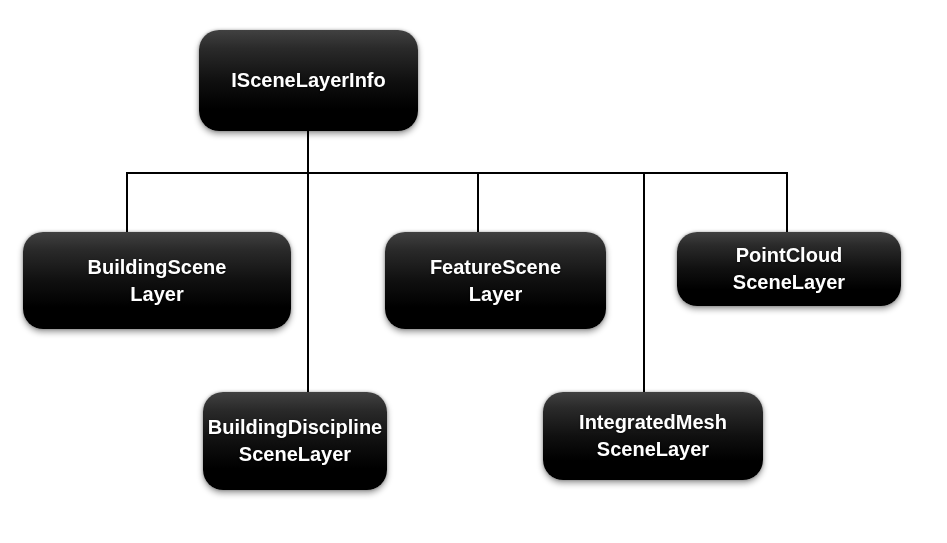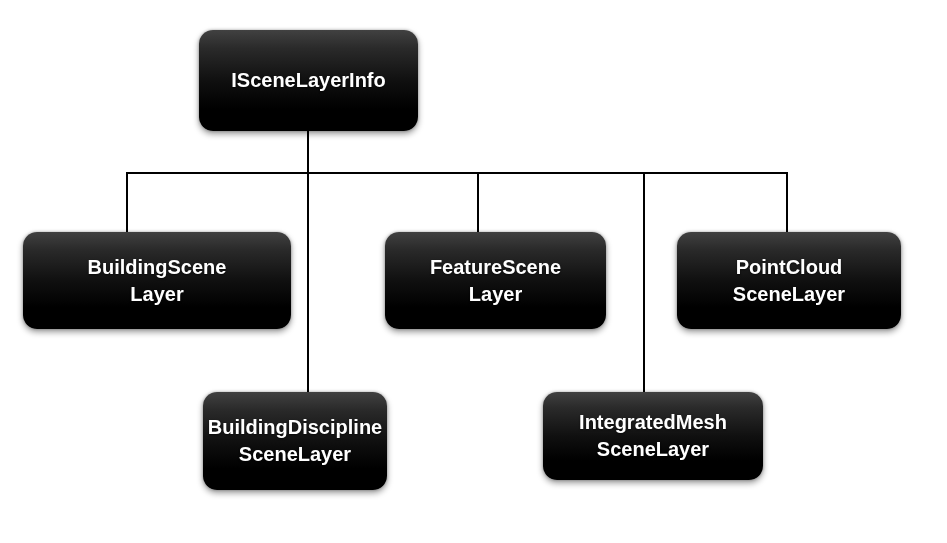--- a/index.html
+++ b/index.html
@@ -14,21 +14,21 @@
     background: #ffffff;
     overflow: hidden;
     font-family: "Liberation Sans", "DejaVu Sans", sans-serif;
   }
   .line {
     position: absolute;
     background: #000000;
   }
   .node {
     position: absolute;
-    border-radius: 14px;
+    border-radius: 20px;
     background: linear-gradient(180deg, #414141 0%, #2a2a2a 18%, #101010 50%, #000000 78%);
     box-shadow: 0 3px 6px rgba(0,0,0,0.40), 0 0 3px rgba(0,0,0,0.28);
     color: #ffffff;
     display: flex;
     align-items: center;
     justify-content: center;
     text-align: center;
   }
   .node span {
     white-space: pre-line;
@@ -62,21 +62,21 @@
   <div class="node" style="left:23px; top:232px; width:268px; height:97px;">
     <span>BuildingScene
 Layer</span>
   </div>
 
   <div class="node" style="left:372px; top:232px; width:221px; height:97px;margin-left:13px;">
     <span>FeatureScene
 Layer</span>
   </div>
 
-  <div class="node" style="left:677px; top:232px; width:224px; height:97px;">
+  <div class="node" style="left:677px; top:232px; width:224px; height:74px;">
     <span>PointCloud
 SceneLayer</span>
   </div>
 
   <div class="node" style="left:203px; top:392px; width:184px; height:98px;">
     <span>BuildingDiscipline
 SceneLayer</span>
   </div>
 
   <div class="node" style="left:543px; top:392px; width:220px; height:88px;">

